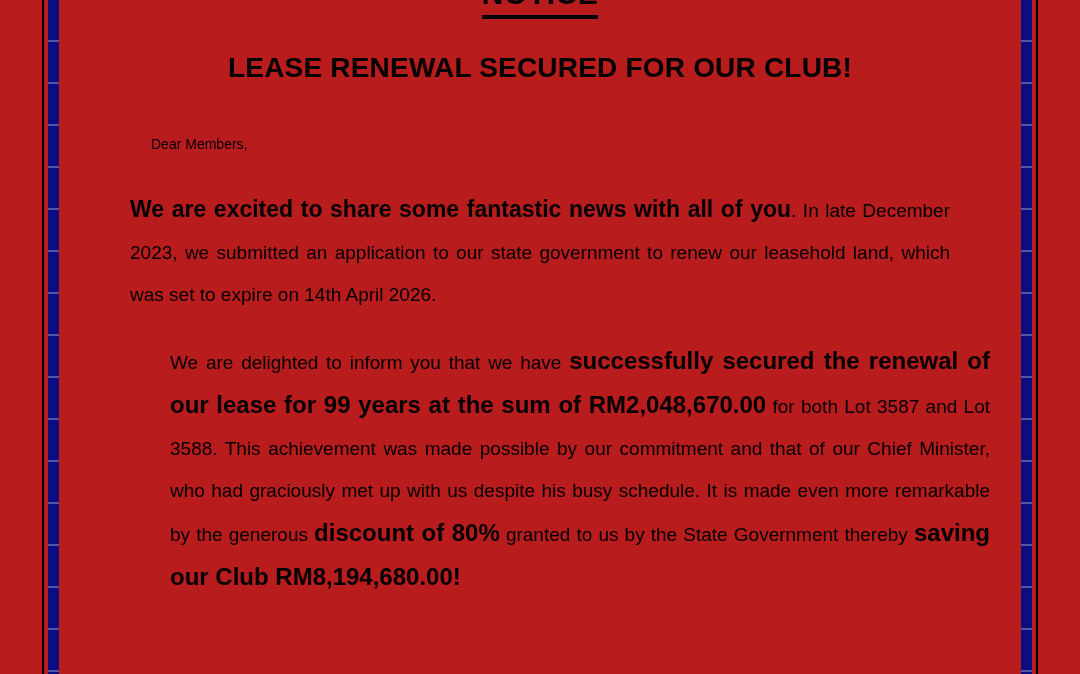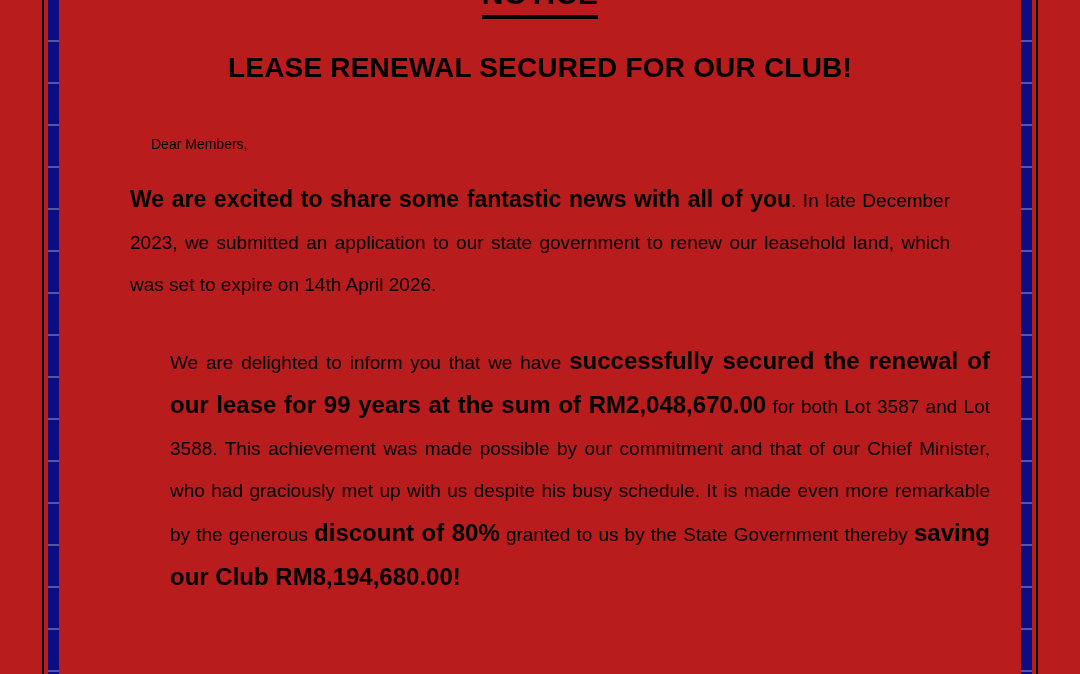--- a/index.html
+++ b/index.html
@@ -118,21 +118,21 @@
 
   .para {
     position: absolute;
     left: 0;
     width: 820px;
     text-align: justify;
     text-justify: inter-word;
     font-size: 19px;
     line-height: 42px;
   }
-  .para.p1 { top: 178px; }
+  .para.p1 { top: 188px; }
   .para.p2 { top: 340px; margin-left: 40px; }
 
   .para b,
   .bold-lg {
     font-weight: bold;
   }
   
   .bold-lg {
     font-size: 23px;
   }

